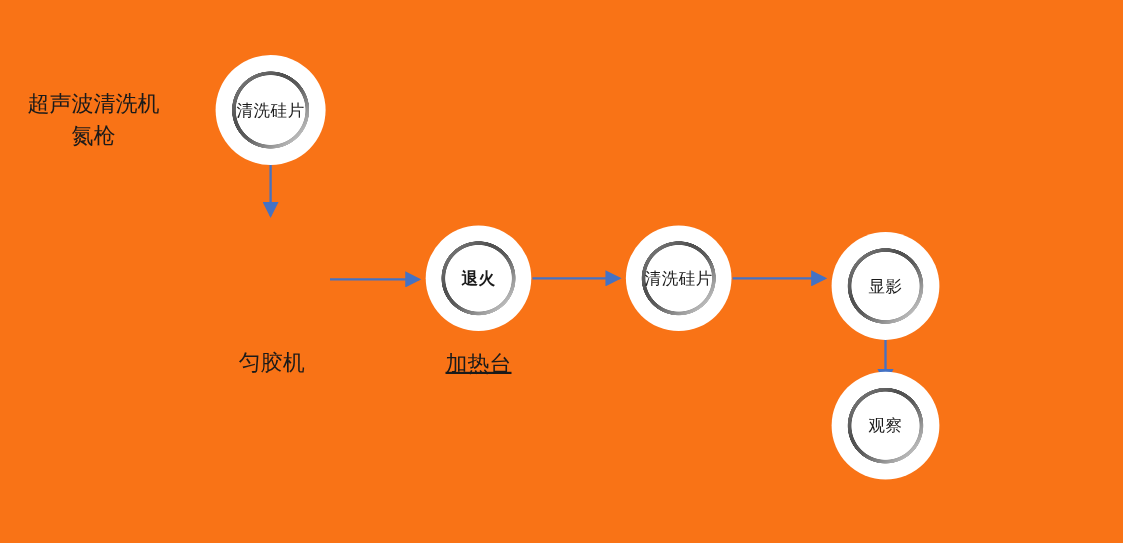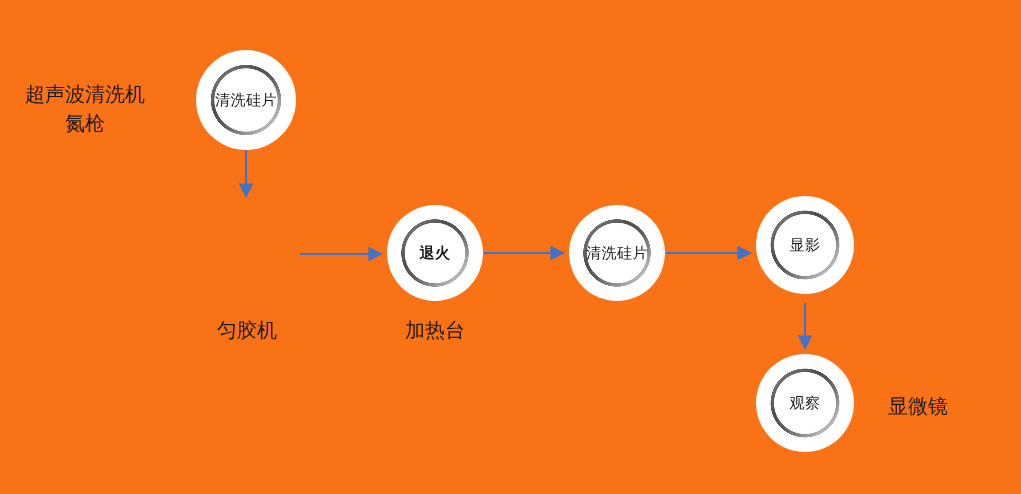--- a/index.html
+++ b/index.html
@@ -131,35 +131,34 @@
     <div class="ring-inner"></div>
     <span class="node-label">退火</span>
   </div>
 
   <div class="node" style="left:569px; top:205px; width:96px; height:96px;">
     <div class="ring"></div>
     <div class="ring-inner"></div>
     <span class="node-label">清洗硅片</span>
   </div>
 
-  <div class="node" style="left:756px; top:196px; width:98px; height:98px;">
+  <div class="node" style="left:756px; top:211px; width:98px; height:98px;">
     <div class="ring"></div>
     <div class="ring-inner"></div>
     <span class="node-label">显影</span>
   </div>
 
-  <div class="node" style="left:756px; top:354px; width:98px; height:98px;">
+  <div class="node" style="left:756px; top:338px; width:98px; height:98px;">
     <div class="ring"></div>
     <div class="ring-inner"></div>
     <span class="node-label">观察</span>
   </div>
 
   <div class="annot" style="left:0px; top:80px; width:170px;">超声波清洗机
 氮枪</div>
 
   <div class="annot" style="left:177px; top:316px; width:140px;font-family:Liberation Serif, serif;">匀胶机</div>
 
-  <div class="annot" style="left:365px; top:316px; width:140px;">加热台</div>
+  <div class="annot" style="left:365px; top:316px; width:140px;text-decoration:underline;">加热台</div>
 
 
-  <div class="annot" style="left:848px; top:392px; width:140px;">显微镜</div>
 
 </div>
 
 </body></html>

